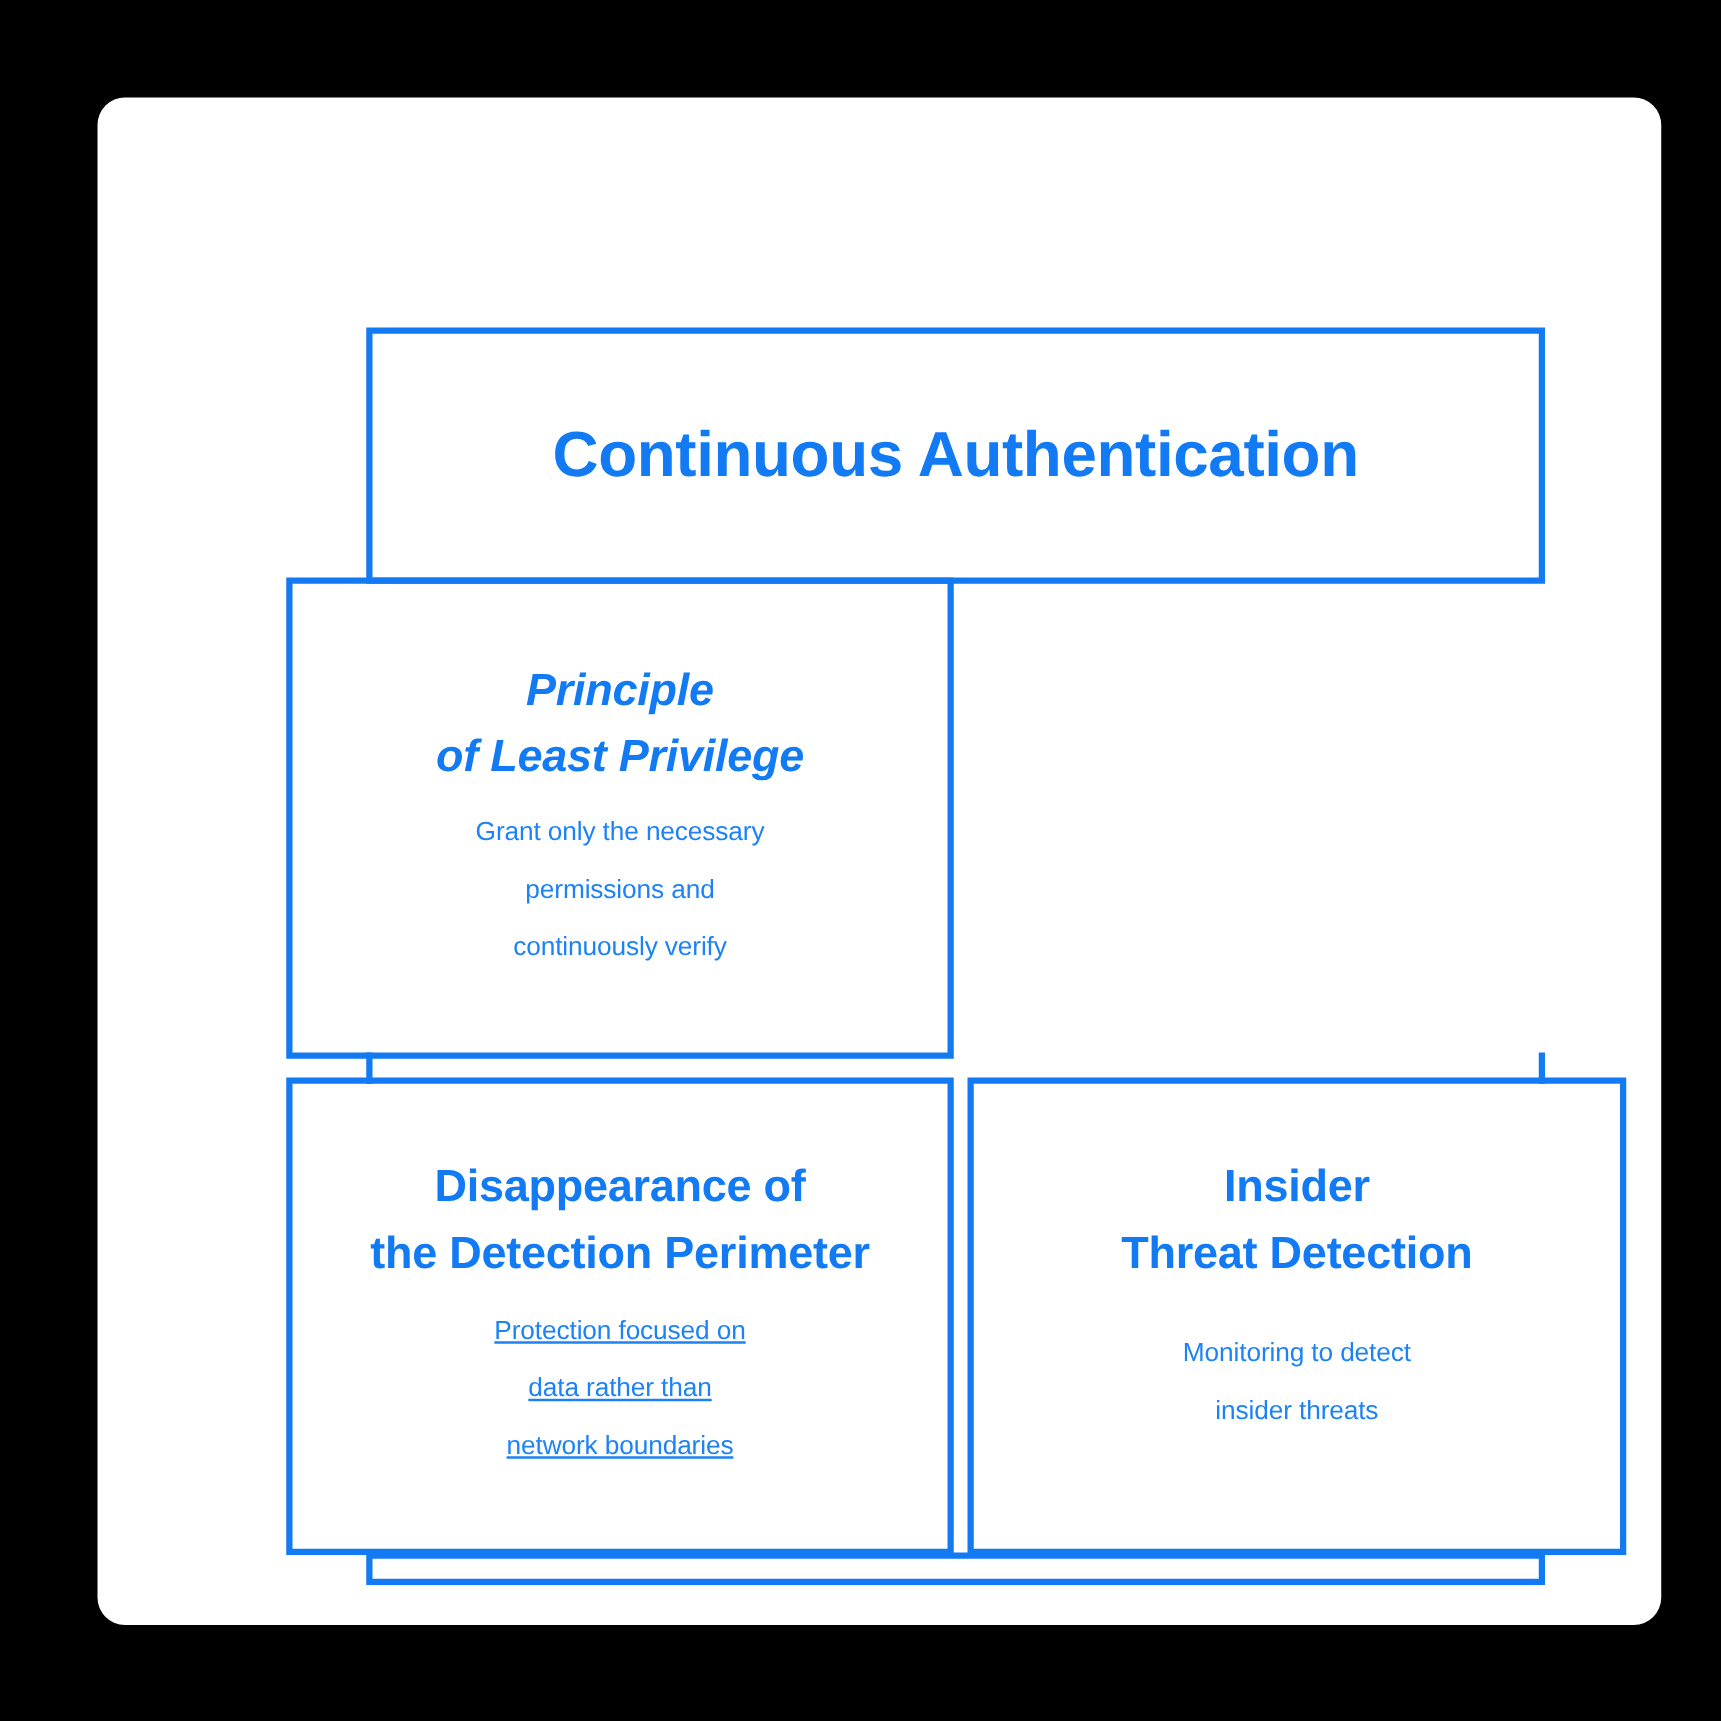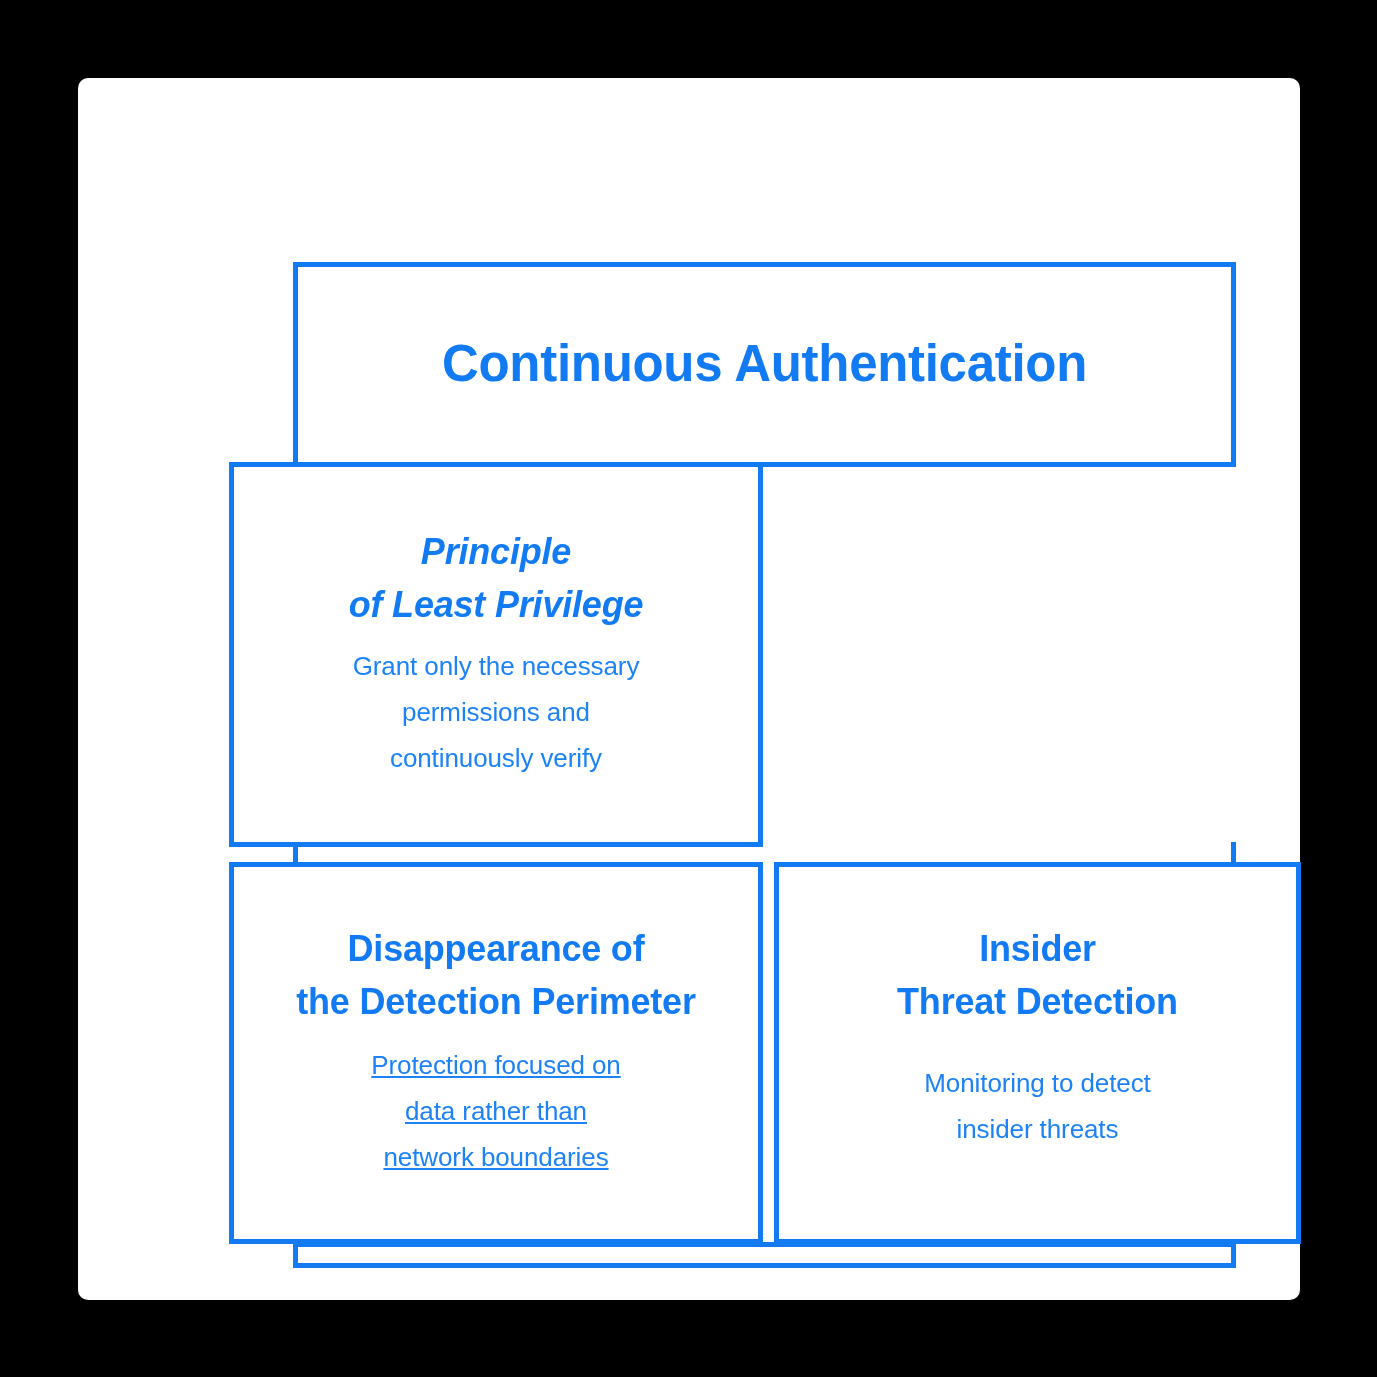--- a/index.html
+++ b/index.html
@@ -24,21 +24,22 @@
     height: 1377px;
     background: #000000;
   }
   #card {
     position: absolute;
     left: 78px;
     top: 78px;
     width: 1222px;
     height: 1222px;
     background: #ffffff;
-    border-radius: 10px;
+    border-radius: 22px;
+    padding-left: 29px;
   }
 
   
   .blue-rect {
     position: absolute;
     border: 5px solid #127af3;
     box-sizing: border-box;
     background: transparent;
   }
   .connector {
@@ -99,21 +100,21 @@
     color: #127af3;
     font-size: 36px;
     font-weight: bold;
     line-height: 53px;
     text-align: center;
     white-space: pre-line;
     letter-spacing: -0.2px;
   }
   .quad-body {
     color: #1d82f5;
-    font-size: 26px;
+    font-size: 21px;
     font-weight: normal;
     line-height: 46px;
     text-align: center;
     white-space: pre-line;
     letter-spacing: -0.1px;
   }
 
   
   #quad-tl .quad-heading { margin-top: 58px; font-style: italic; }
   #quad-tl .quad-body    { margin-top: 12px; }

